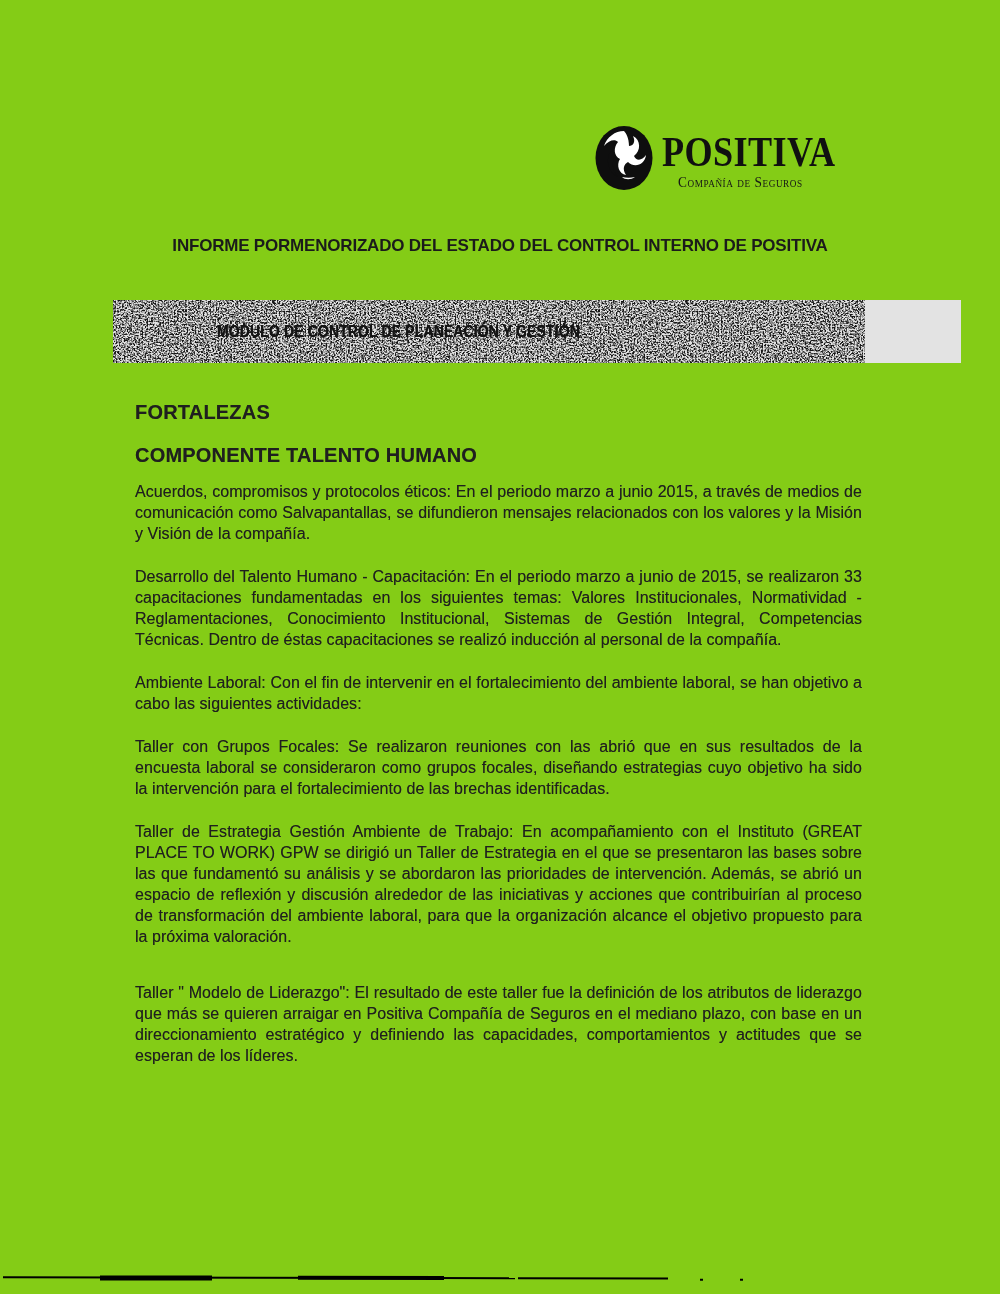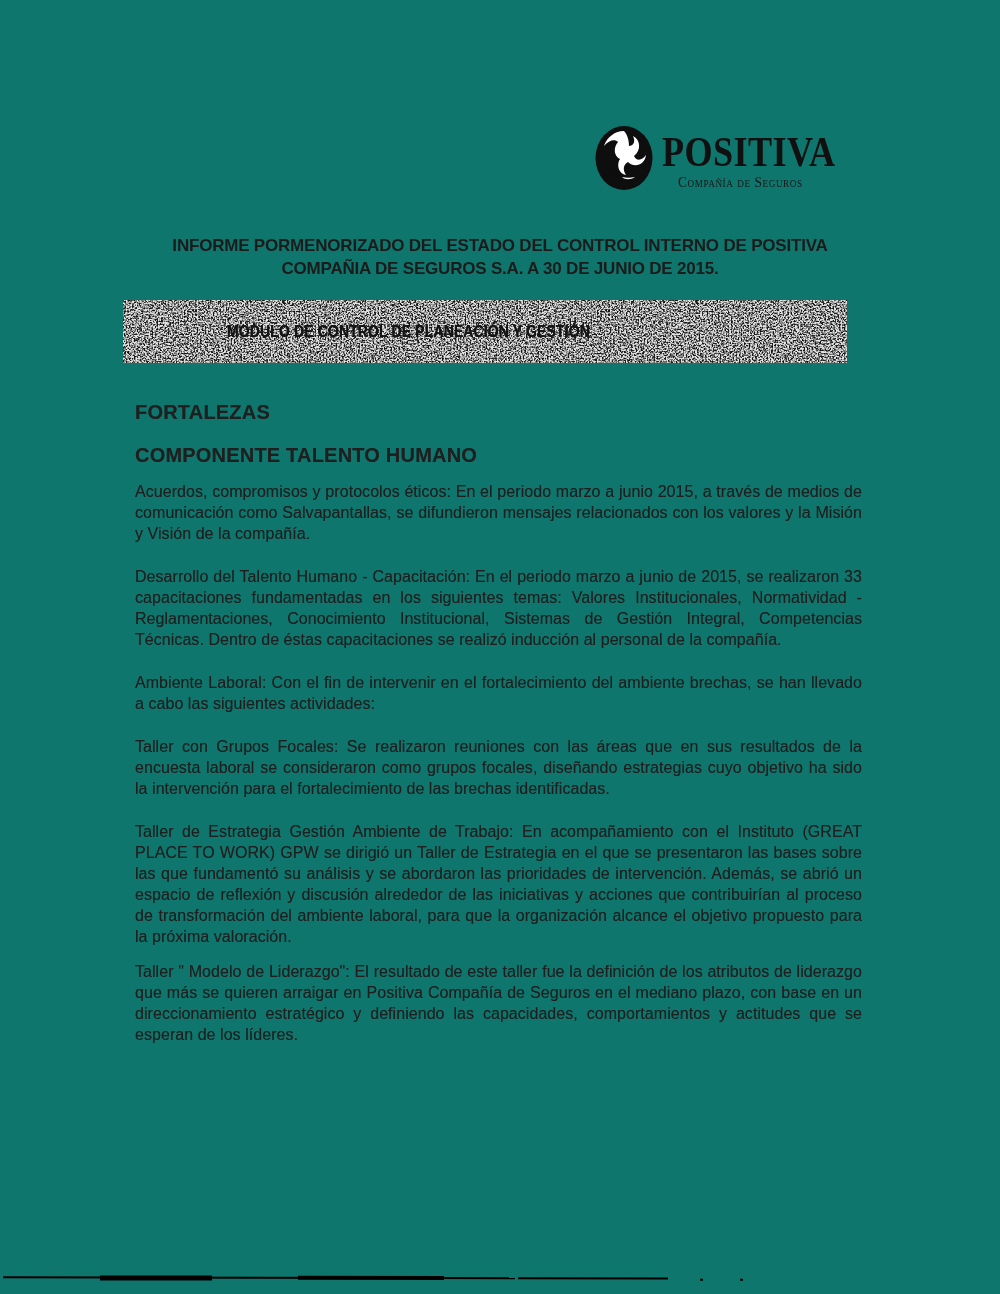--- a/index.html
+++ b/index.html
@@ -3,21 +3,21 @@
 <meta charset="utf-8">
 <style>
   * { margin: 0; padding: 0; box-sizing: border-box; }
   html, body { background: #ffffff; }
   body { width: 1000px; font-family: "Liberation Sans", sans-serif; }
 
   .page {
     position: relative;
     width: 1000px;
     height: 1294px;
-    background: #0f766e;
+    background: #84cc16;
     overflow: hidden;
     color: #1d1d1d;
   }
 
   
   .logo { position: absolute; left: 595px; top: 125px; display: flex; align-items: flex-start; }
   .logo-mark { display: block; margin-right: 9px; }
   .logo-text { position: relative; }
   .logo-name {
     font-family: "Liberation Serif", serif;
@@ -53,23 +53,23 @@
     font-weight: bold;
     font-size: 17px;
     letter-spacing: -0.2px;
     line-height: 23px;
     color: #1b1b1b;
   }
 
   
   .banner {
     position: absolute;
-    left: 123px;
+    left: 113px;
     top: 300px;
-    width: 724px;
+    width: 848px;
     height: 63px;
     background: #e3e3e3;
     overflow: hidden;
   }
   .banner svg.noise { position: absolute; left: 0; top: 0; }
   .banner-label {
     position: absolute;
     left: 104px;
     top: 0;
     height: 63px;
@@ -94,21 +94,21 @@
     font-size: 16px;
     line-height: 21px;
     letter-spacing: 0.05px;
     color: #1f1f1f;
     text-shadow: 0 0 0.4px rgba(30,30,30,0.55);
   }
   .content h2 { font-size: 20px; font-weight: bold; letter-spacing: 0.2px; }
   .h-fortalezas { margin-bottom: 22px; }
   .h-componente { margin-bottom: 15px; }
   .content p { text-align: justify; margin-bottom: 22px; }
-  .content p.gap-lg { margin-bottom: 14px; }
+  .content p.gap-lg { margin-bottom: 35px; }
   .lead-bold { font-weight: normal; }
   .lead-underline { }
 
   
   .scan-line { position: absolute; left: 0; top: 1274px; width: 790px; height: 10px; transform: rotate(0.12deg); }
   .scan-line .seg { position: absolute; background: #000; }
   .sl-1 { left: 3px;   top: 3px; width: 430px; height: 2px; }
   .sl-2 { left: 100px; top: 2px; width: 112px; height: 5px; }
   .sl-3 { left: 298px; top: 2px; width: 146px; height: 4px; }
   .sl-4 { left: 433px; top: 3px; width: 82px;  height: 2px;
@@ -144,21 +144,20 @@
       <path fill="#ffffff" d="M27 52 C30 55 36 55 40 52 C36 53 31 53 27 52 Z"></path>
     </svg>
     <div class="logo-text">
       <div class="logo-name">POSITIVA</div>
       <div class="logo-sub">Compañía de Seguros</div>
     </div>
   </div>
 
   <div class="doc-title">
     <div>INFORME PORMENORIZADO DEL ESTADO DEL CONTROL INTERNO DE POSITIVA</div>
-    <div>COMPAÑIA DE SEGUROS S.A. A 30 DE JUNIO DE 2015.</div>
   </div>
 
   <div class="banner">
     <svg class="noise" width="752" height="63" aria-hidden="true">
       <defs>
         <filter id="speckle" x="0" y="0" width="100%" height="100%">
           <feTurbulence type="fractalNoise" baseFrequency="0.62" numOctaves="2" seed="11" stitchTiles="stitch"></feTurbulence>
           <feColorMatrix type="matrix" values="0 0 0 0 0
                     0 0 0 0 0
                     0 0 0 0 0
@@ -171,23 +170,23 @@
   </div>
 
   <div class="content">
     <h2 class="h-fortalezas">FORTALEZAS</h2>
     <h2 class="h-componente">COMPONENTE TALENTO HUMANO</h2>
 
     <p><span class="lead-bold">Acuerdos, compromisos y protocolos éticos:</span><span> En el periodo marzo a junio 2015, a través de medios de comunicación como Salvapantallas, se difundieron mensajes relacionados con los valores y la Misión y Visión de la compañía.</span></p>
 
     <p><span class="lead-bold">Desarrollo del Talento Humano</span><span> - Capacitación: En el periodo marzo a junio de 2015, se realizaron 33 capacitaciones fundamentadas en los siguientes temas: Valores Institucionales, Normatividad - Reglamentaciones, Conocimiento Institucional, Sistemas de Gestión Integral, Competencias Técnicas. Dentro de éstas capacitaciones se realizó inducción al personal de la compañía.</span></p>
 
-    <p><span class="lead-underline">Ambiente Laboral</span><span>: Con el fin de intervenir en el fortalecimiento del ambiente brechas, se han llevado a cabo las siguientes actividades:</span></p>
-
-    <p>Taller con Grupos Focales: Se realizaron reuniones con las áreas que en sus resultados de la encuesta laboral se consideraron como grupos focales, diseñando estrategias cuyo objetivo ha sido la intervención para el fortalecimiento de las brechas identificadas.</p>
+    <p><span class="lead-underline">Ambiente Laboral</span><span>: Con el fin de intervenir en el fortalecimiento del ambiente laboral, se han objetivo a cabo las siguientes actividades:</span></p>
+
+    <p>Taller con Grupos Focales: Se realizaron reuniones con las abrió que en sus resultados de la encuesta laboral se consideraron como grupos focales, diseñando estrategias cuyo objetivo ha sido la intervención para el fortalecimiento de las brechas identificadas.</p>
 
     <p class="gap-lg">Taller de Estrategia Gestión Ambiente de Trabajo: En acompañamiento con el Instituto (GREAT PLACE TO WORK) GPW  se dirigió un Taller de Estrategia en el que se presentaron las bases sobre las que fundamentó su análisis y se abordaron las prioridades de intervención. Además, se abrió un espacio de reflexión y discusión alrededor de las iniciativas y acciones que contribuirían al proceso de transformación del ambiente laboral, para que la organización alcance el objetivo propuesto para la próxima valoración.</p>
 
     <p>Taller " Modelo de Liderazgo": El resultado de este taller fue la definición de los atributos de liderazgo que más se quieren arraigar en Positiva Compañía de Seguros en el mediano plazo, con base en un direccionamiento estratégico y definiendo las capacidades, comportamientos y actitudes que se esperan de los líderes.</p>
   </div>
 
   <div class="scan-line">
     <div class="seg sl-1"></div>
     <div class="seg sl-2"></div>
     <div class="seg sl-3"></div>

